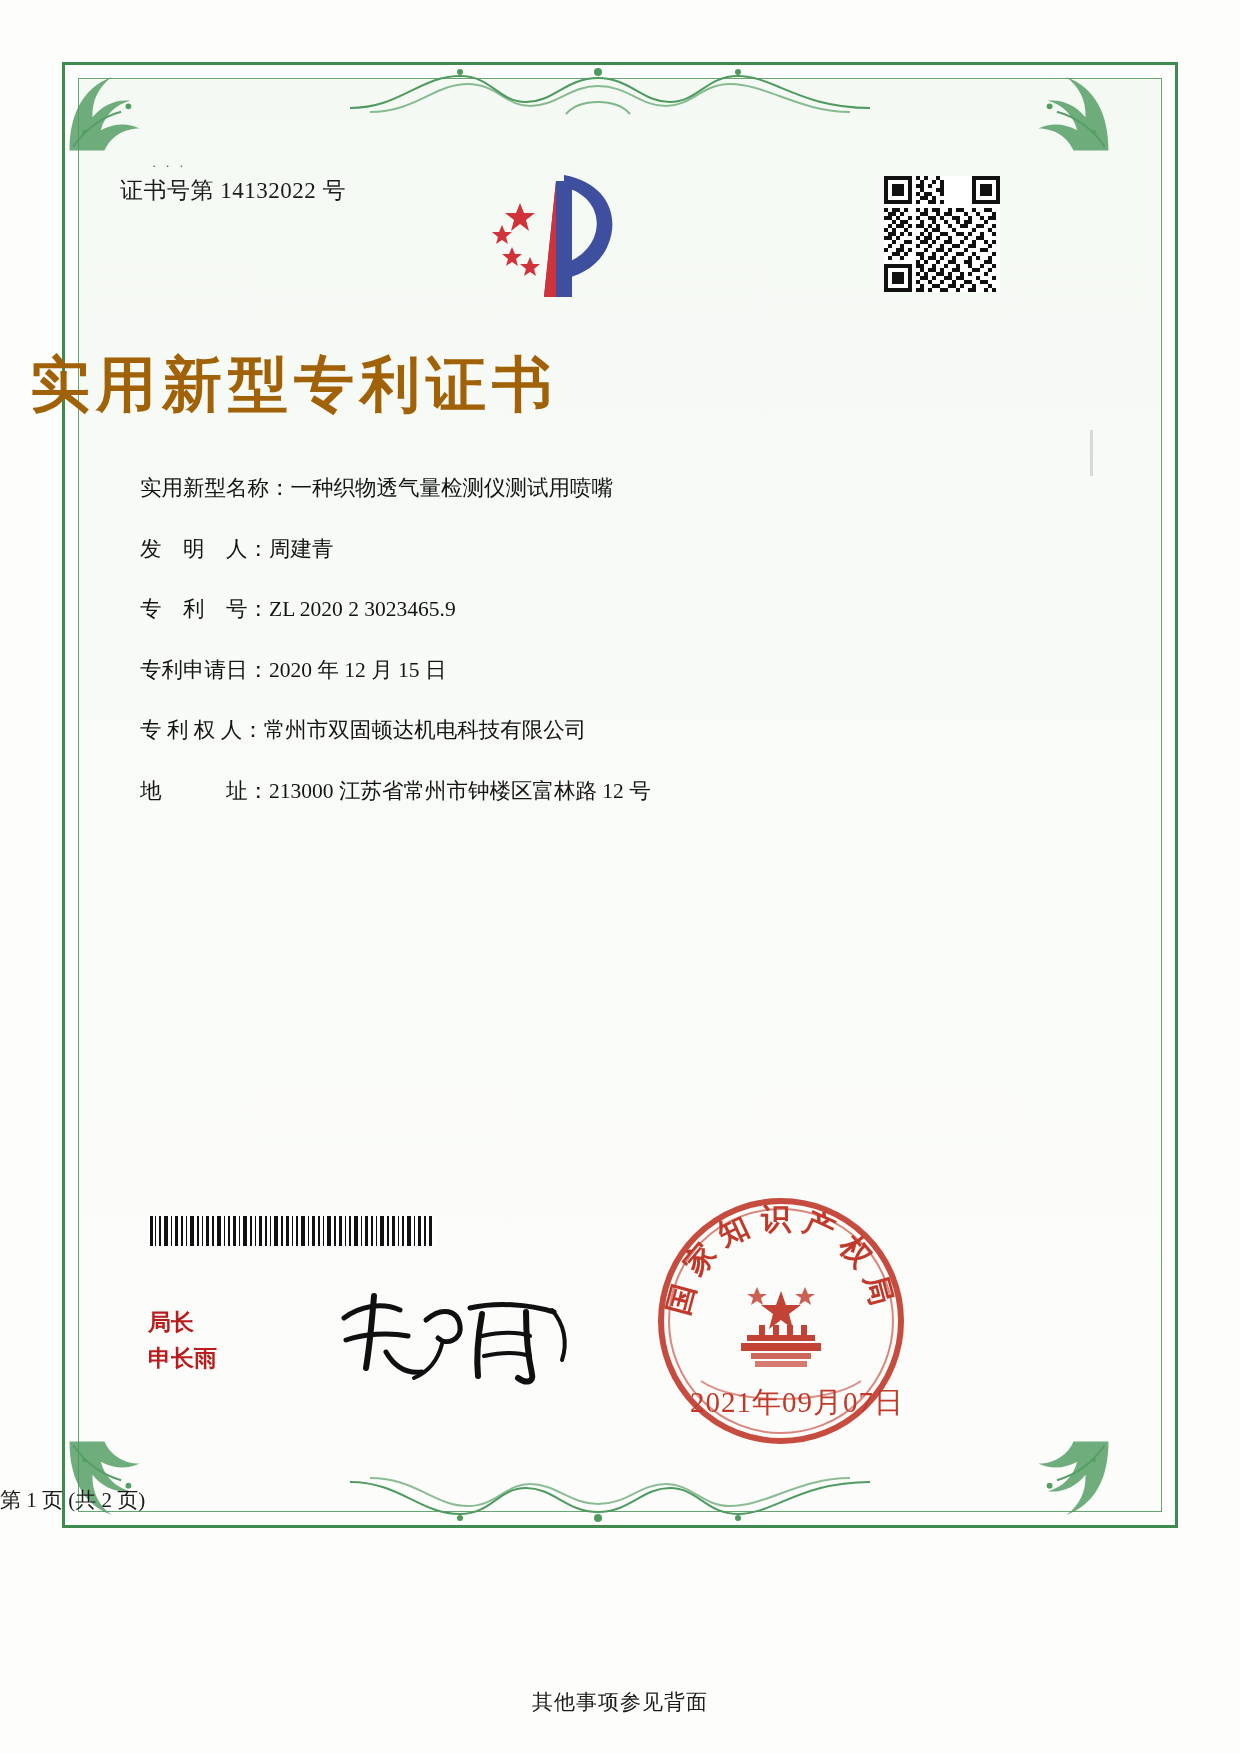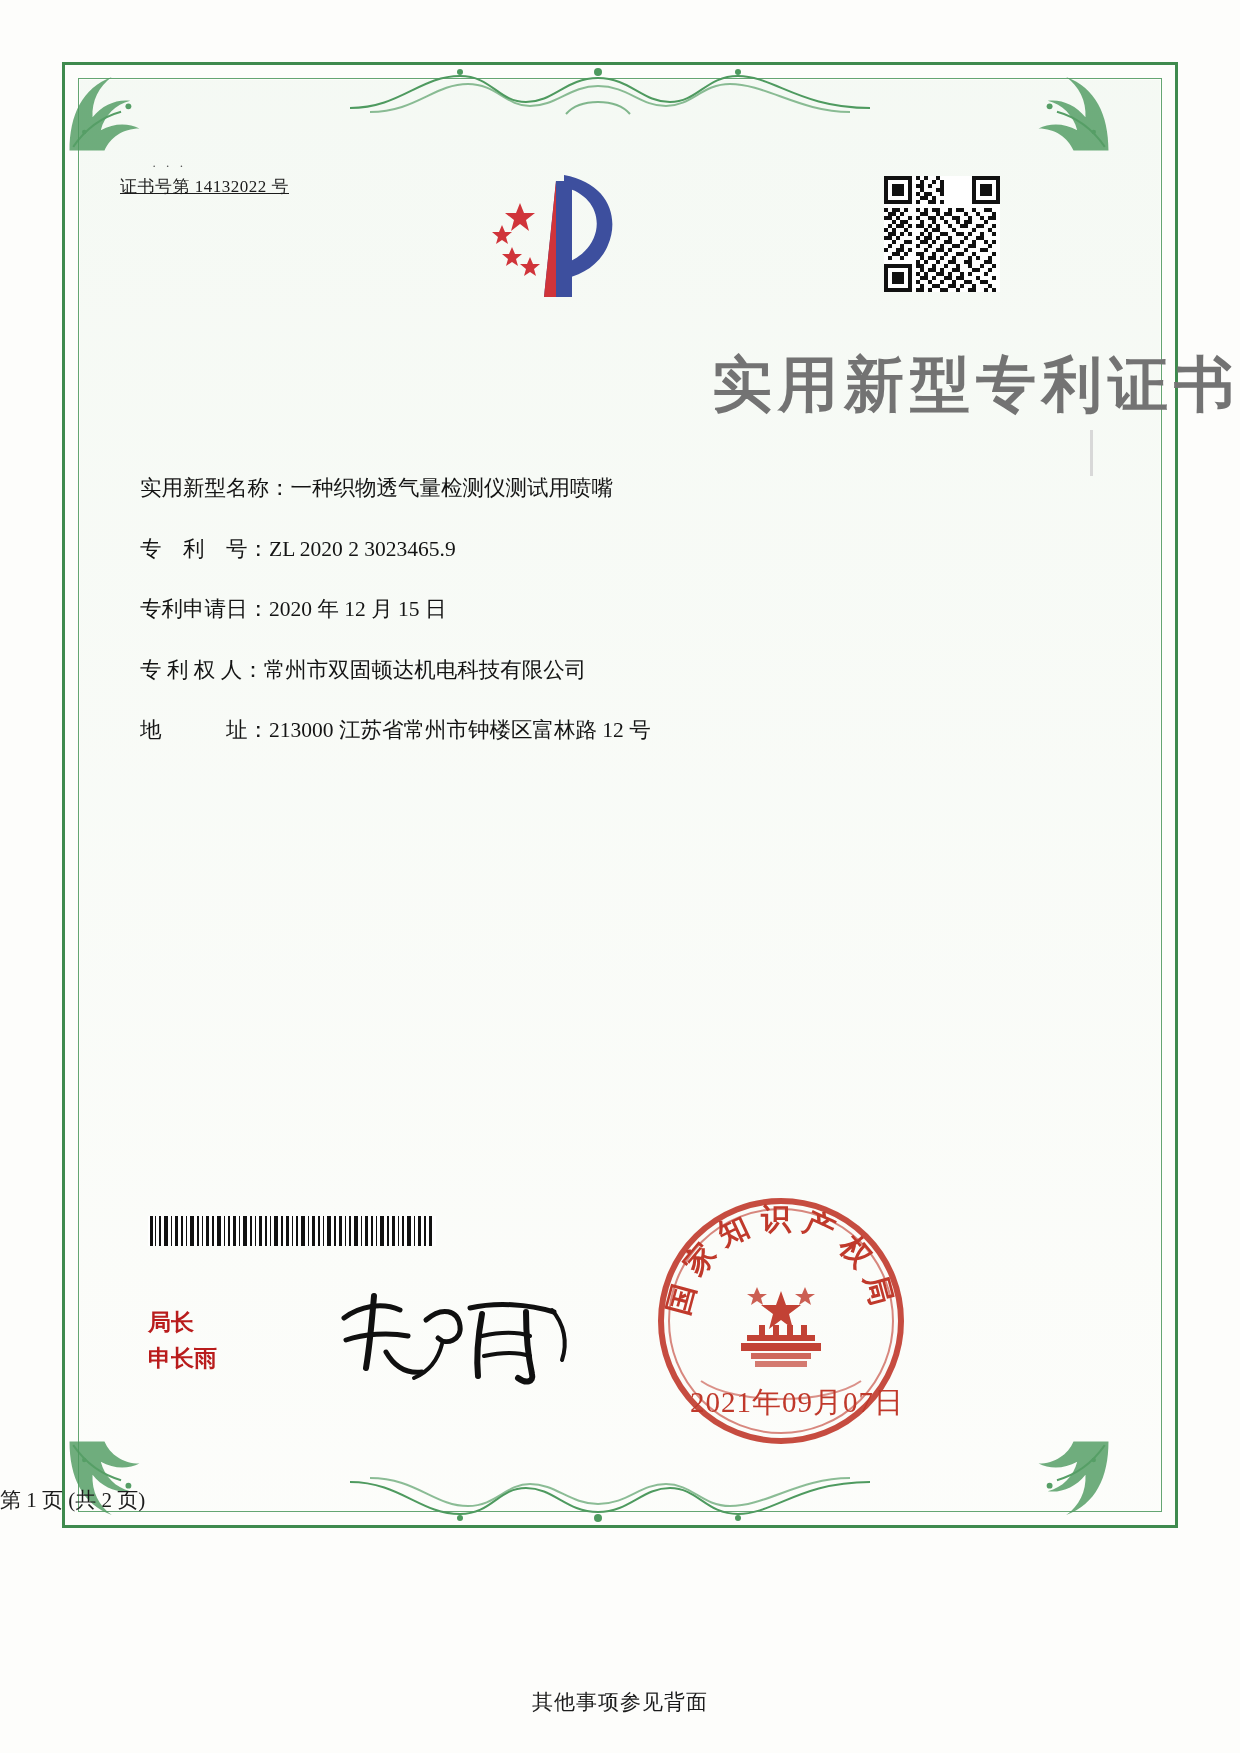--- a/index.html
+++ b/index.html
@@ -72,24 +72,23 @@
     width: 560px; height: 64px;
     color: #4e9a5f;
     transform: scaleY(-1);
   }
   .bottom-ornament svg { width:100%; height:100%; display:block; }
 
   
   .cert-no {
     position: absolute;
     left: 120px; top: 175px;
-    font-size: 17px;
+    font-size: 23px;
     letter-spacing: .5px;
     white-space: nowrap;
-    text-decoration: underline;
   }
   .cert-no-mark {
     position: absolute;
     left: 152px; top: 158px;
     font-size: 13px;
     color: #555;
     letter-spacing: 3px;
   }
 
   .logo {
@@ -102,26 +101,27 @@
   .qr {
     position: absolute;
     left: 884px; top: 176px;
     width: 116px; height: 116px;
   }
   .qr svg { width:100%; height:100%; display:block; }
 
   .doc-title {
     position: absolute;
     left: 0; right: 0; top: 345px;
-    text-align: right;
+    text-align: left;
     font-family: "DejaVu Serif", "Liberation Serif", serif;
     font-weight: bold;
     font-size: 60px;
     letter-spacing: 6px;
-    color: #737373;
+    color: #a16207;
+    padding-left: 30px;
   }
 
   
   .fields {
     position: absolute;
     left: 140px; top: 478px;
     width: 880px;
   }
   .field-row {
     font-size: 21.5px;
@@ -504,20 +504,23 @@
     </svg>
   </div>
 
   <div class="doc-title">实用新型专利证书</div>
 
   <div class="fields">
     <div class="field-row">
       <span class="flabel">实用新型名称：</span><span class="fvalue">一种织物透气量检测仪测试用喷嘴</span>
     </div>
     <div class="field-row">
+      <span class="flabel">发　明　人：</span><span class="fvalue">周建青</span>
+    </div>
+    <div class="field-row">
       <span class="flabel">专　利　号：</span><span class="fvalue">ZL 2020 2 3023465.9</span>
     </div>
     <div class="field-row">
       <span class="flabel">专利申请日：</span><span class="fvalue">2020 年 12 月 15 日</span>
     </div>
     <div class="field-row">
       <span class="flabel">专 利 权 人：</span><span class="fvalue">常州市双固顿达机电科技有限公司</span>
     </div>
     <div class="field-row">
       <span class="flabel">地　　　址：</span><span class="fvalue">213000 江苏省常州市钟楼区富林路 12 号</span>

